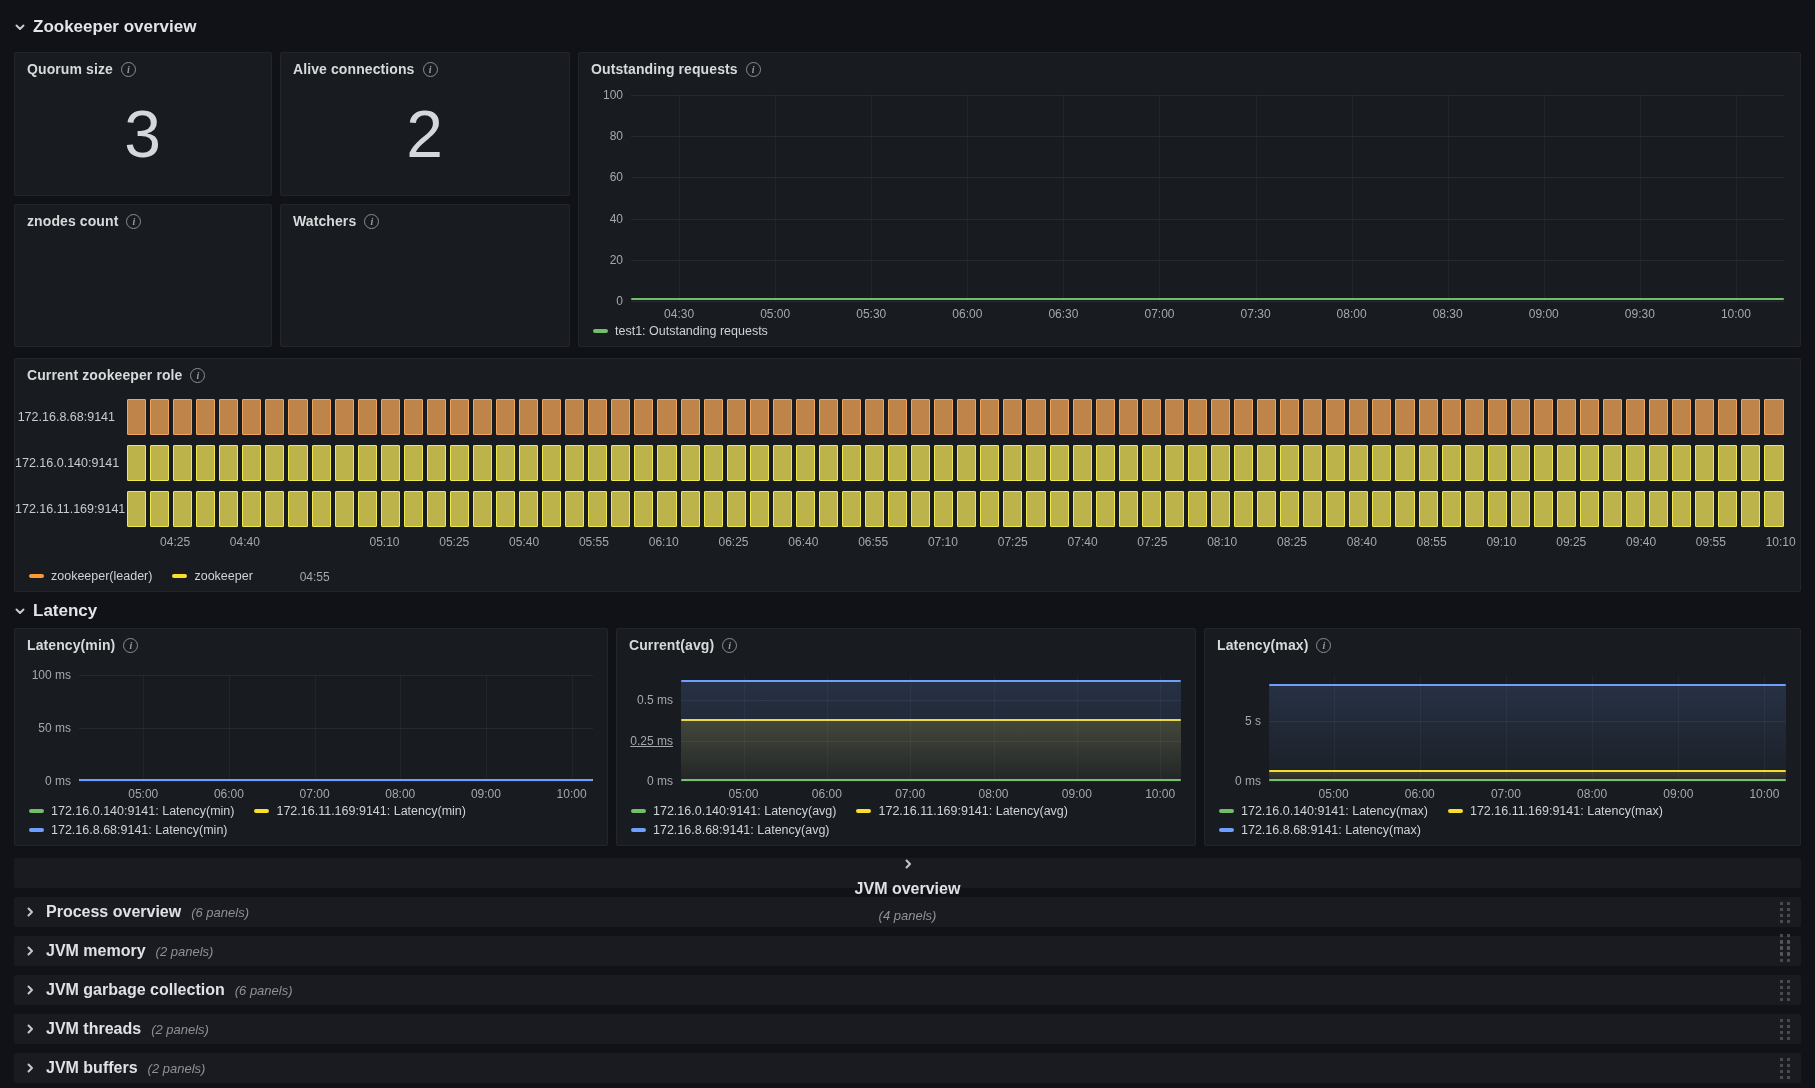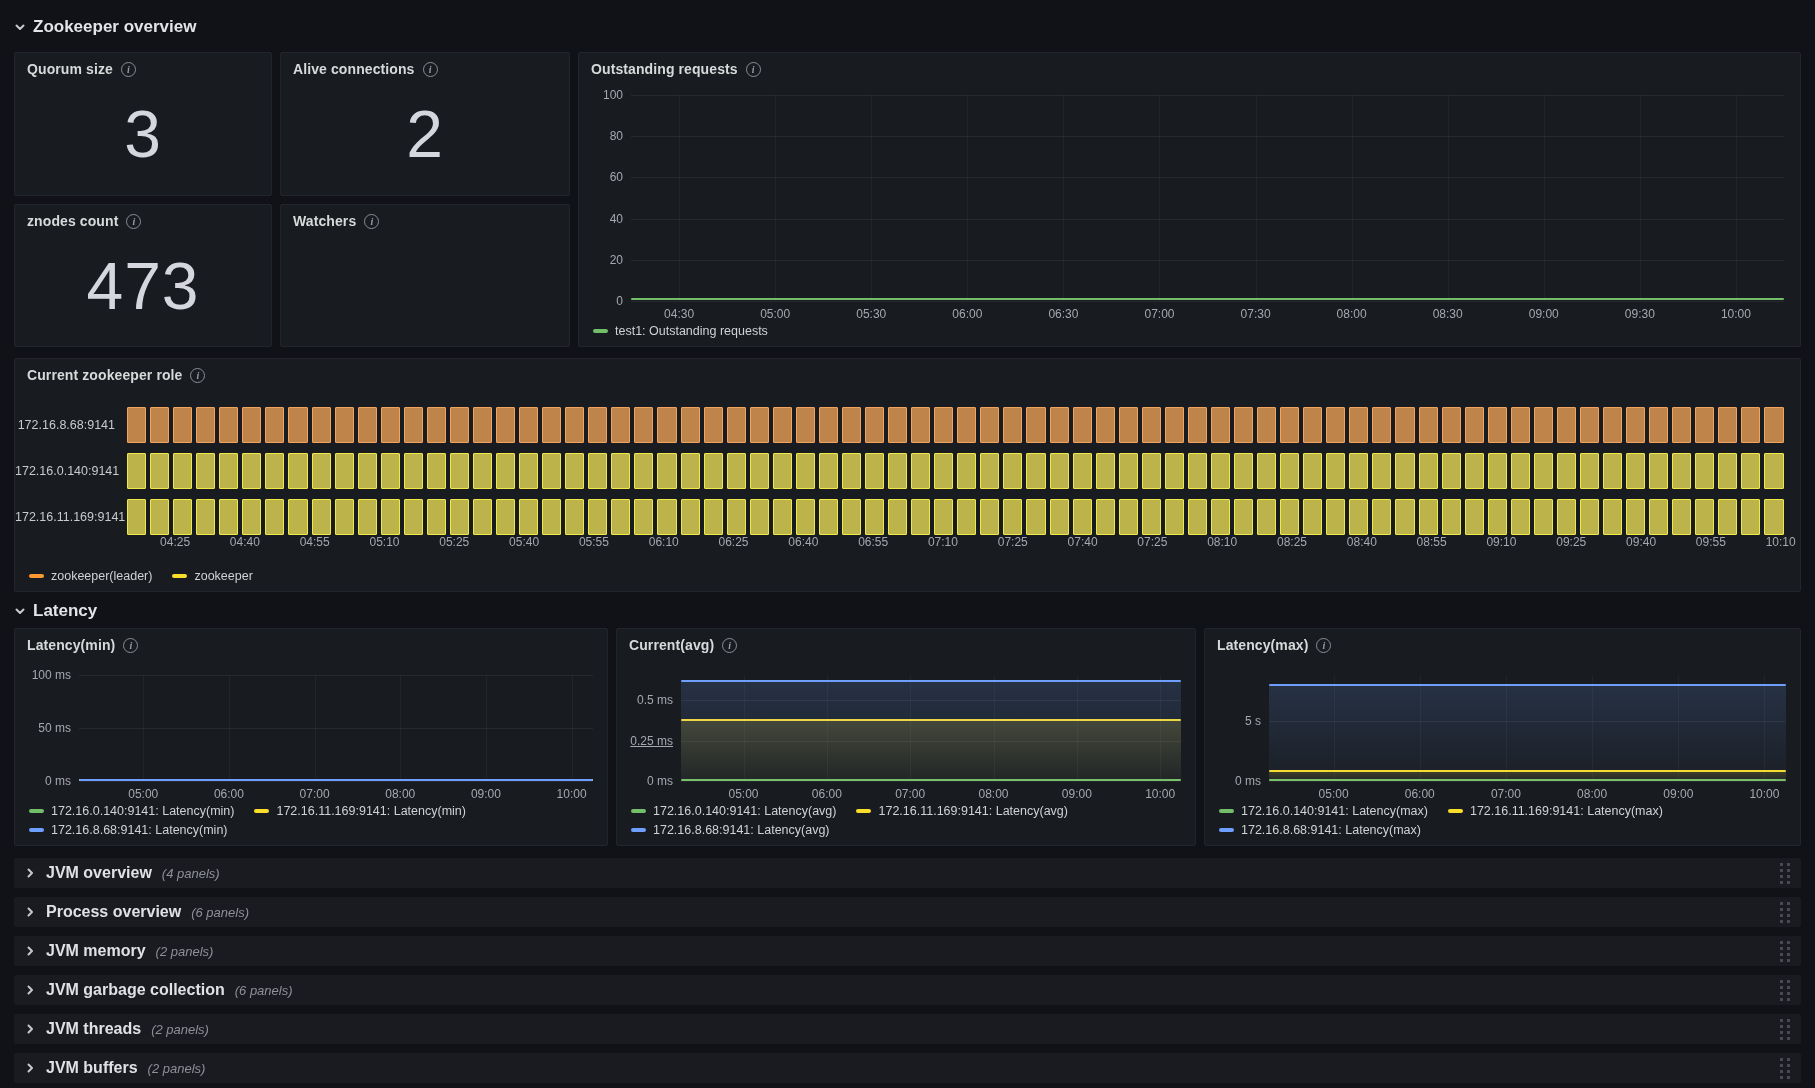--- a/index.html
+++ b/index.html
@@ -91,21 +91,20 @@
     <span class="panel-title">Alive connections</span>
     <span class="info-icon">i</span>
   </div>
   <div class="stat-value">2</div>
 </div>
 <div class="panel" style="left:14px; top:204px; width:258px; height:143px;">
   <div class="panel-header">
     <span class="panel-title">znodes count</span>
     <span class="info-icon">i</span>
   </div>
-  <div class="stat-value">473</div>
 </div>
 <div class="panel" style="left:280px; top:204px; width:290px; height:143px;">
   <div class="panel-header">
     <span class="panel-title">Watchers</span>
     <span class="info-icon">i</span>
   </div>
 </div>
 
 <div class="panel" style="left:578px; top:52px; width:1223px; height:295px;">
   <div class="panel-header">
@@ -163,21 +162,21 @@
         </div>
       </div>
     </div>
 </div>
 
 <div class="panel" style="left:14px; top:358px; width:1787px; height:234px;">
   <div class="panel-header">
     <span class="panel-title">Current zookeeper role</span>
     <span class="info-icon">i</span>
   </div>
-  <div id="tl-rows" style="position:absolute; left:0; right:0; top:40px; height:130px;margin-top:8px;">
+  <div id="tl-rows" style="position:absolute; left:0; right:0; top:40px; height:130px;">
       <div class="tl-row" style="top: 0px; height: 36px;">
         <div class="tl-label">172.16.8.68:9141</div>
         <div class="tl-bars">
           <div class="tl-bar" style="background: rgb(190, 132, 73); border-color: rgb(243, 164, 92);"></div>
           <div class="tl-bar" style="background: rgb(190, 132, 73); border-color: rgb(243, 164, 92);"></div>
           <div class="tl-bar" style="background: rgb(190, 132, 73); border-color: rgb(243, 164, 92);"></div>
           <div class="tl-bar" style="background: rgb(190, 132, 73); border-color: rgb(243, 164, 92);"></div>
           <div class="tl-bar" style="background: rgb(190, 132, 73); border-color: rgb(243, 164, 92);"></div>
           <div class="tl-bar" style="background: rgb(190, 132, 73); border-color: rgb(243, 164, 92);"></div>
           <div class="tl-bar" style="background: rgb(190, 132, 73); border-color: rgb(243, 164, 92);"></div>
@@ -399,21 +398,21 @@
           <div class="tl-bar" style="background: rgb(188, 180, 74); border-color: rgb(240, 233, 74);"></div>
           <div class="tl-bar" style="background: rgb(188, 180, 74); border-color: rgb(240, 233, 74);"></div>
           <div class="tl-bar" style="background: rgb(188, 180, 74); border-color: rgb(240, 233, 74);"></div>
           <div class="tl-bar" style="background: rgb(188, 180, 74); border-color: rgb(240, 233, 74);"></div>
         </div>
       </div>
     </div>
   <div id="tl-xlabels" style="position:absolute; left:112px; right:16px; top:176px; height:16px;">
       <span class="xlabel" style="left: 2.9%;">04:25</span>
       <span class="xlabel" style="left: 7.113%;">04:40</span>
-      <span class="xlabel" style="left: 11.326%;">04:55</span>
+      <span class="xlabel" style="left: 11.326%; margin-top: 35px;">04:55</span>
       <span class="xlabel" style="left: 15.539%;">05:10</span>
       <span class="xlabel" style="left: 19.752%;">05:25</span>
       <span class="xlabel" style="left: 23.965%;">05:40</span>
       <span class="xlabel" style="left: 28.178%;">05:55</span>
       <span class="xlabel" style="left: 32.391%;">06:10</span>
       <span class="xlabel" style="left: 36.604%;">06:25</span>
       <span class="xlabel" style="left: 40.817%;">06:40</span>
       <span class="xlabel" style="left: 45.03%;">06:55</span>
       <span class="xlabel" style="left: 49.243%;">07:10</span>
       <span class="xlabel" style="left: 53.456%;">07:25</span>
@@ -599,21 +598,21 @@
       </div>
       <div class="legend-row">
         <div class="legend-item">
           <div class="legend-swatch" style="background: rgb(110, 159, 255);"></div>
           <span class="legend-label">172.16.8.68:9141: Latency(max)</span>
         </div>
       </div>
     </div>
   </div>
 
-<div class="dash-row" style="top:858px;">
+<div class="dash-row" style="top:858px;flex-direction:column;">
   <svg class="chev" viewBox="0 0 12 12">
       <polyline points="4.5,2.5 8,6 4.5,9.5"></polyline>
     </svg>
   <span class="row-title">JVM overview</span>
   <span class="row-count">(4 panels)</span>
   <span class="row-drag">
       <svg width="12" height="22" viewBox="0 0 12 22">
         <rect x="1" y="1" width="3" height="3" fill="#565a62"></rect>
         <rect x="8" y="1" width="3" height="3" fill="#565a62"></rect>
         <rect x="1" y="7" width="3" height="3" fill="#565a62"></rect>

